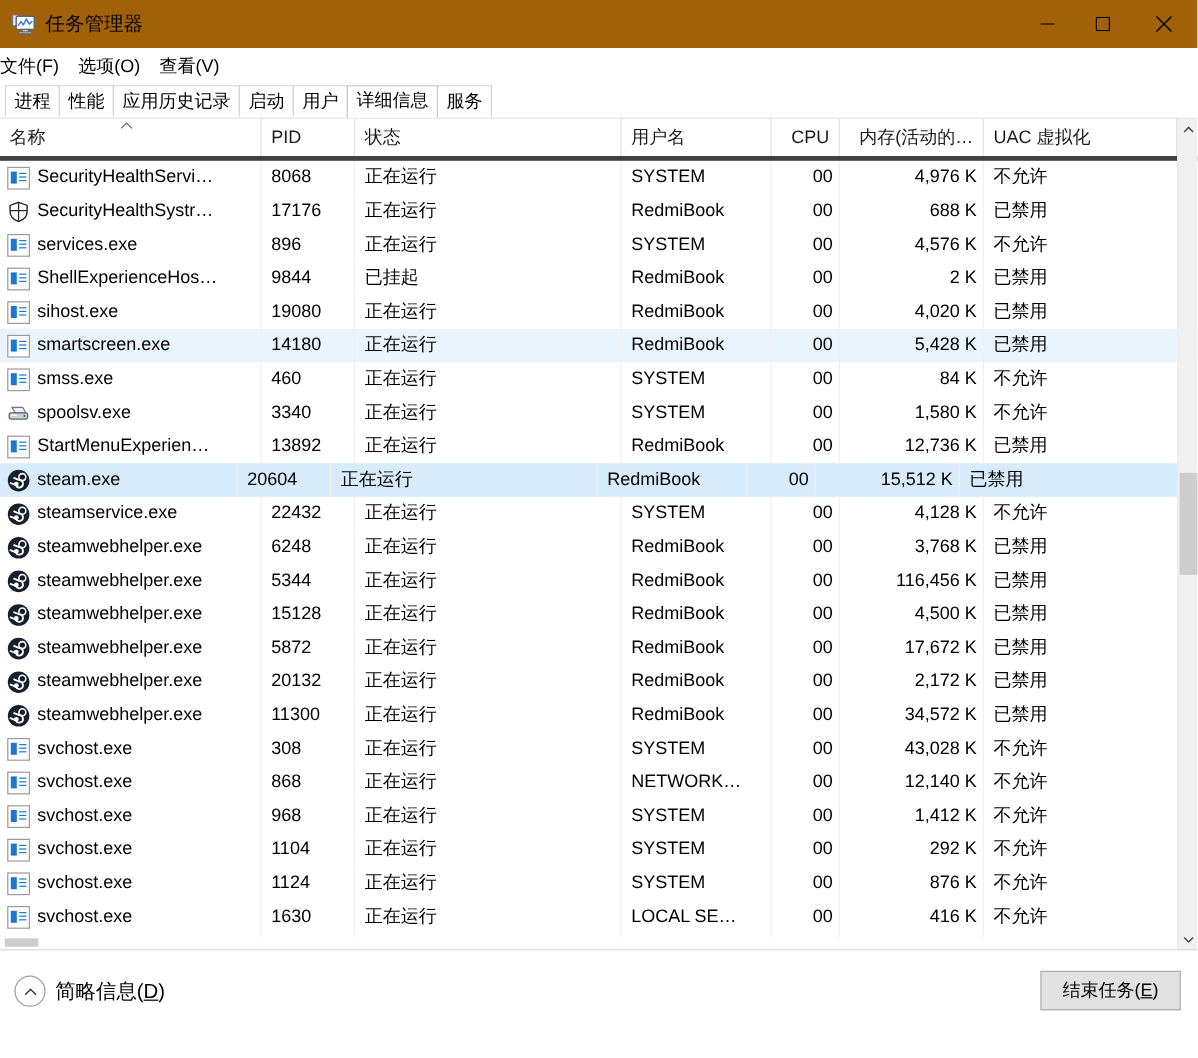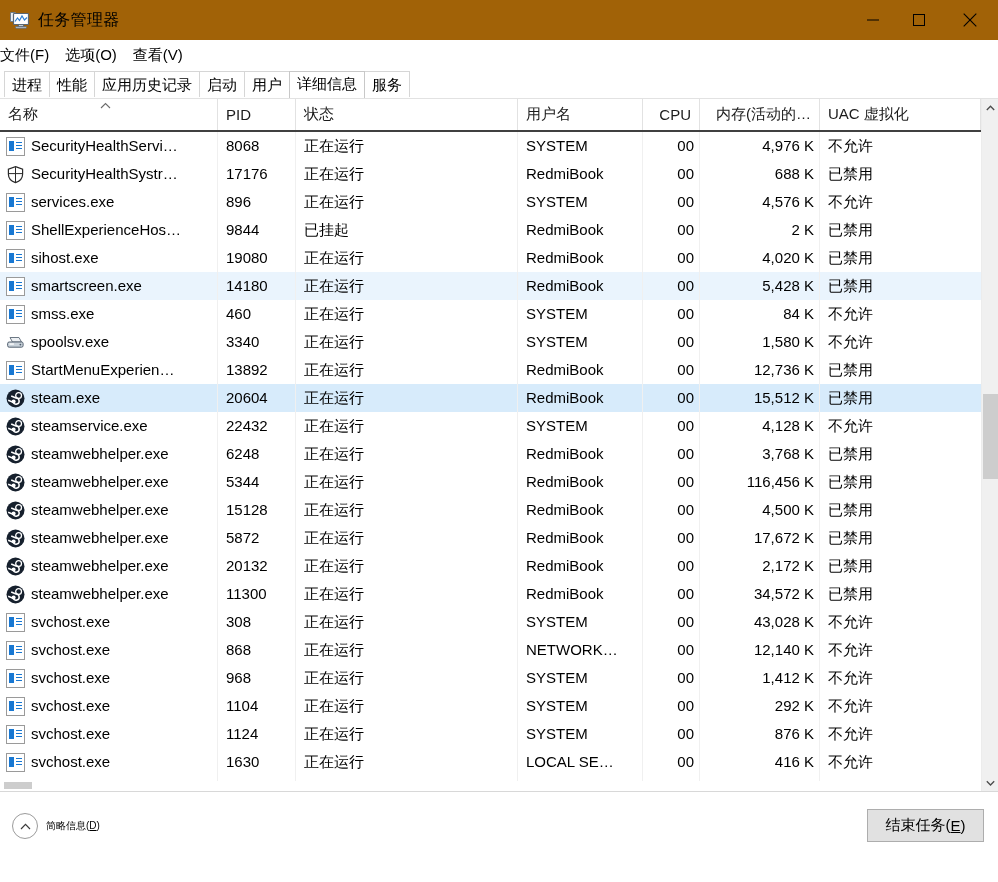--- a/index.html
+++ b/index.html
@@ -112,21 +112,21 @@
     position: relative;
     margin: 0 0 0 0;
     height: 692px;
     border-top: 1px solid #e2e2e2;
     background: #ffffff;
     overflow: hidden;
   }
   .colheader {
     display: flex;
     height: 31px;
-    border-bottom: 2px solid #404040;
+    border-bottom: 4px solid #404040;
     background: #ffffff;
     position: relative;
   }
   .th {
     font-size: 15px;
     color: #1b1b1b;
     display: flex;
     align-items: center;
     padding-left: 8px;
     border-right: 1px solid #e2e2e2;
@@ -262,21 +262,21 @@
     width: 24px; height: 24px;
     border: 1.4px solid #9b9b9b;
     border-radius: 50%;
     display: flex;
     align-items: center;
     justify-content: center;
     margin-right: 8px;
     color: #3b3b3b;
     font-size: 11px;
   }
-  .fd-label { font-size: 10px; color: #000; }
+  .fd-label { font-size: 17px; color: #000; }
   .fd-label u { text-decoration: underline; }
   .endtask-btn {
     position: absolute;
     right: 14px;
     top: 17px;
     width: 117px;
     height: 33px;
     background: #e1e1e1;
     border: 1px solid #adadad;
     font-size: 15px;
@@ -480,21 +480,21 @@
           <span>StartMenuExperien…</span>
         </div>
         <div class="cell" style="width: 78px;">13892</div>
         <div class="cell" style="width: 222px;">正在运行</div>
         <div class="cell" style="width: 125px;">RedmiBook</div>
         <div class="cell num" style="width: 57px;">00</div>
         <div class="cell num" style="width: 120px;">12,736 K</div>
         <div class="cell last" style="width: 161px;">已禁用</div>
       </div>
       <div class="row selected">
-        <div class="cell name" style="width: 218px;">
+        <div class="cell name" style="width: 198px;">
           <span class="procicon"><svg width="19" height="19" viewBox="0 0 19 19">
               <circle cx="9.5" cy="9.5" r="9" fill="#16202d"></circle>
               <path d="M2.2 11.3 L7.2 13.3 A3.1 3.1 0 1 0 9.9 9.0 L5.2 7.0" fill="none" stroke="#ffffff" stroke-width="1.5"></path>
               <circle cx="12.6" cy="6.6" r="2.9" fill="none" stroke="#ffffff" stroke-width="1.3"></circle>
               <circle cx="7.6" cy="12.4" r="2.0" fill="#ffffff"></circle>
             </svg></span>
           <span>steam.exe</span>
         </div>
         <div class="cell" style="width: 78px;">20604</div>
         <div class="cell" style="width: 222px;">正在运行</div>

